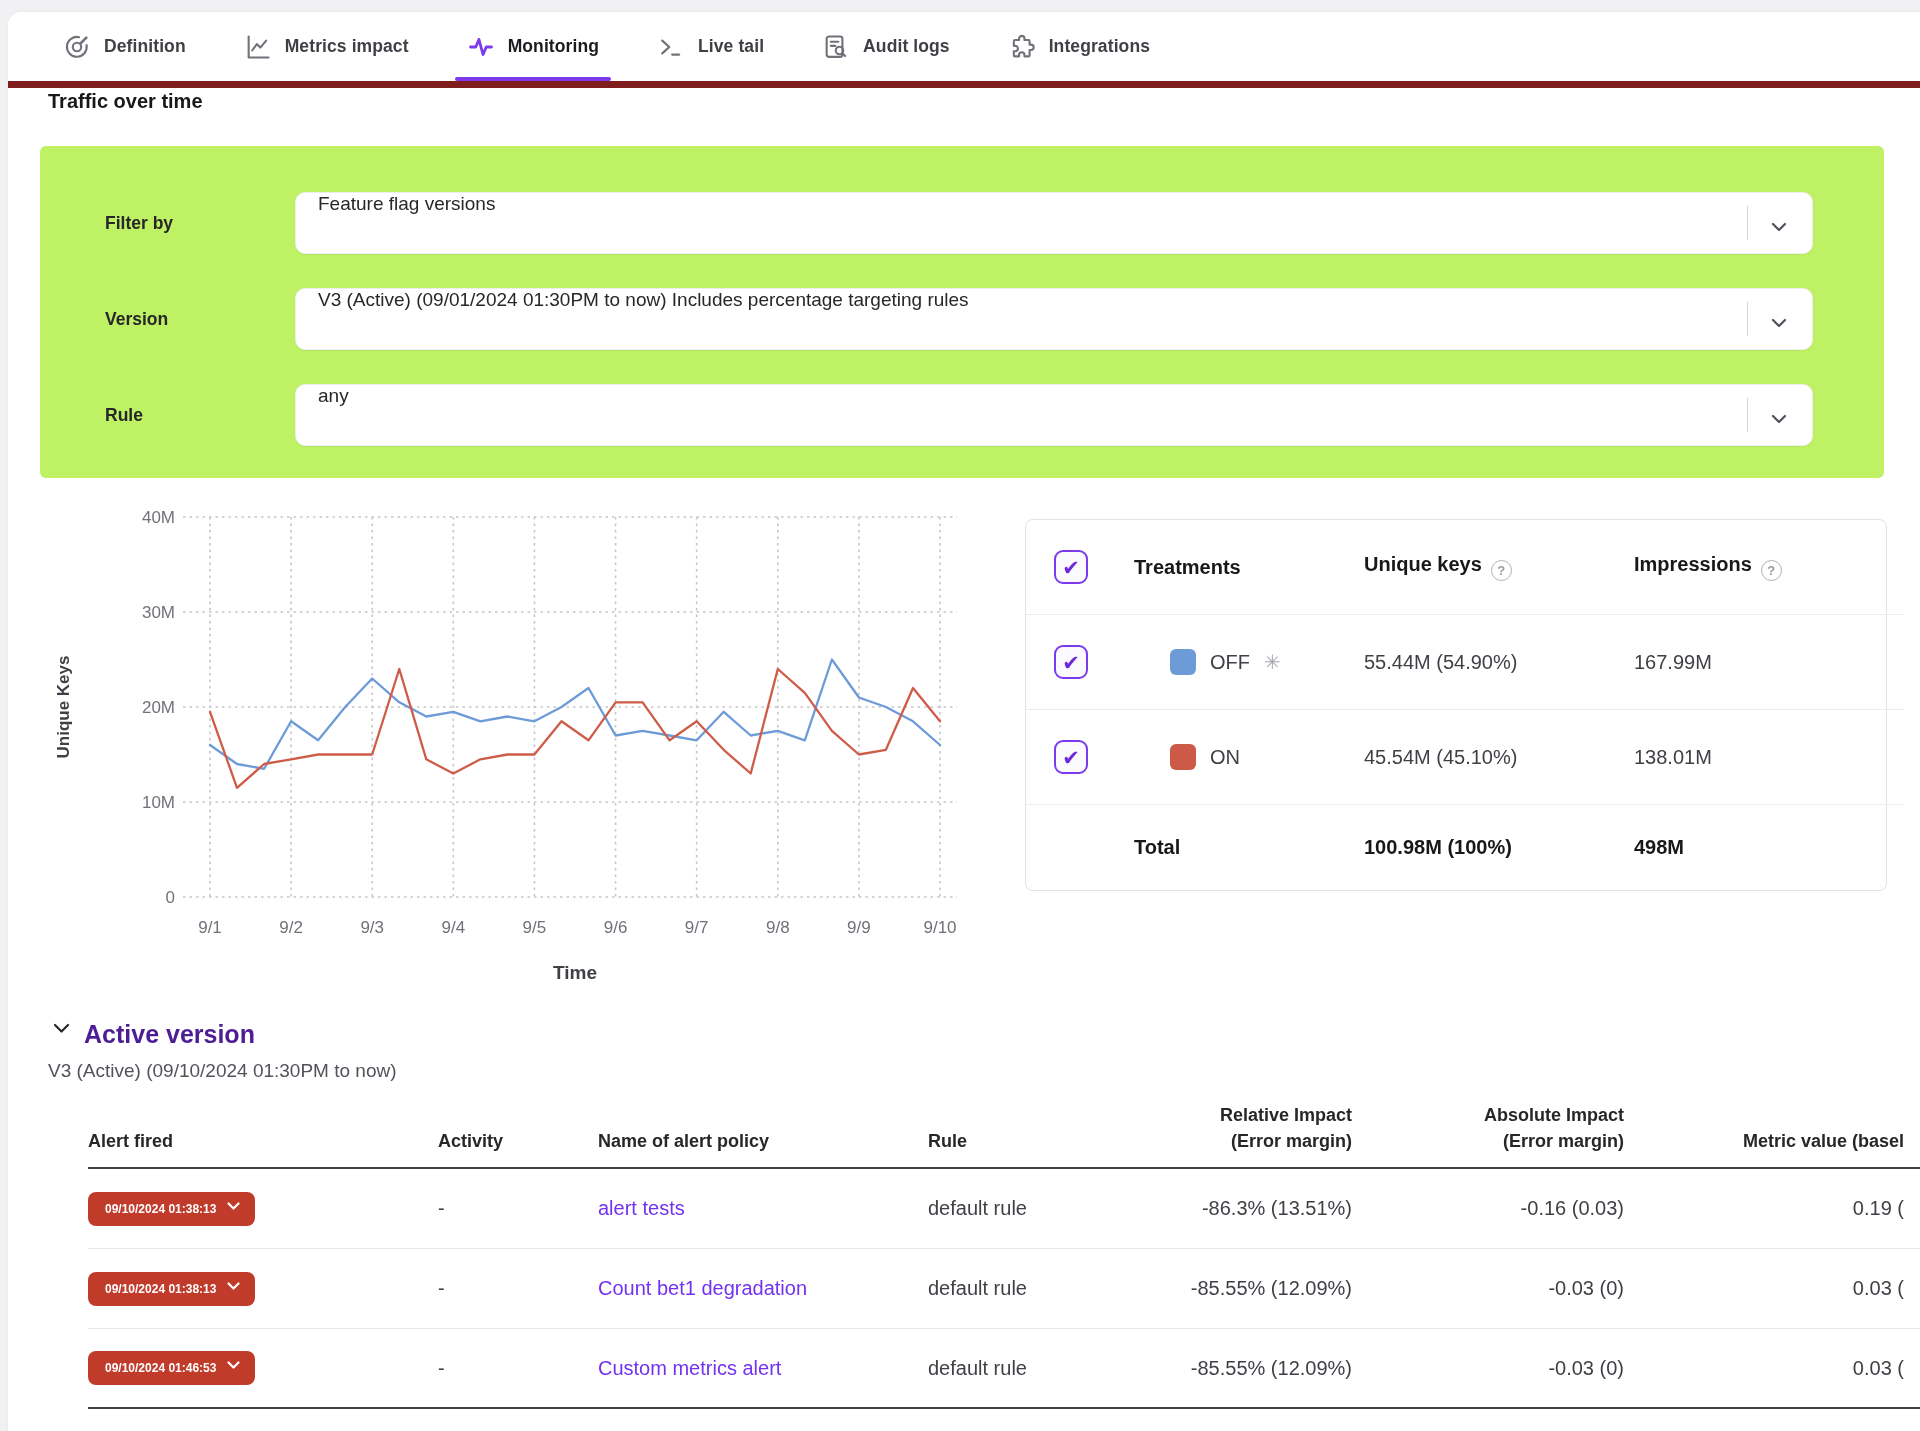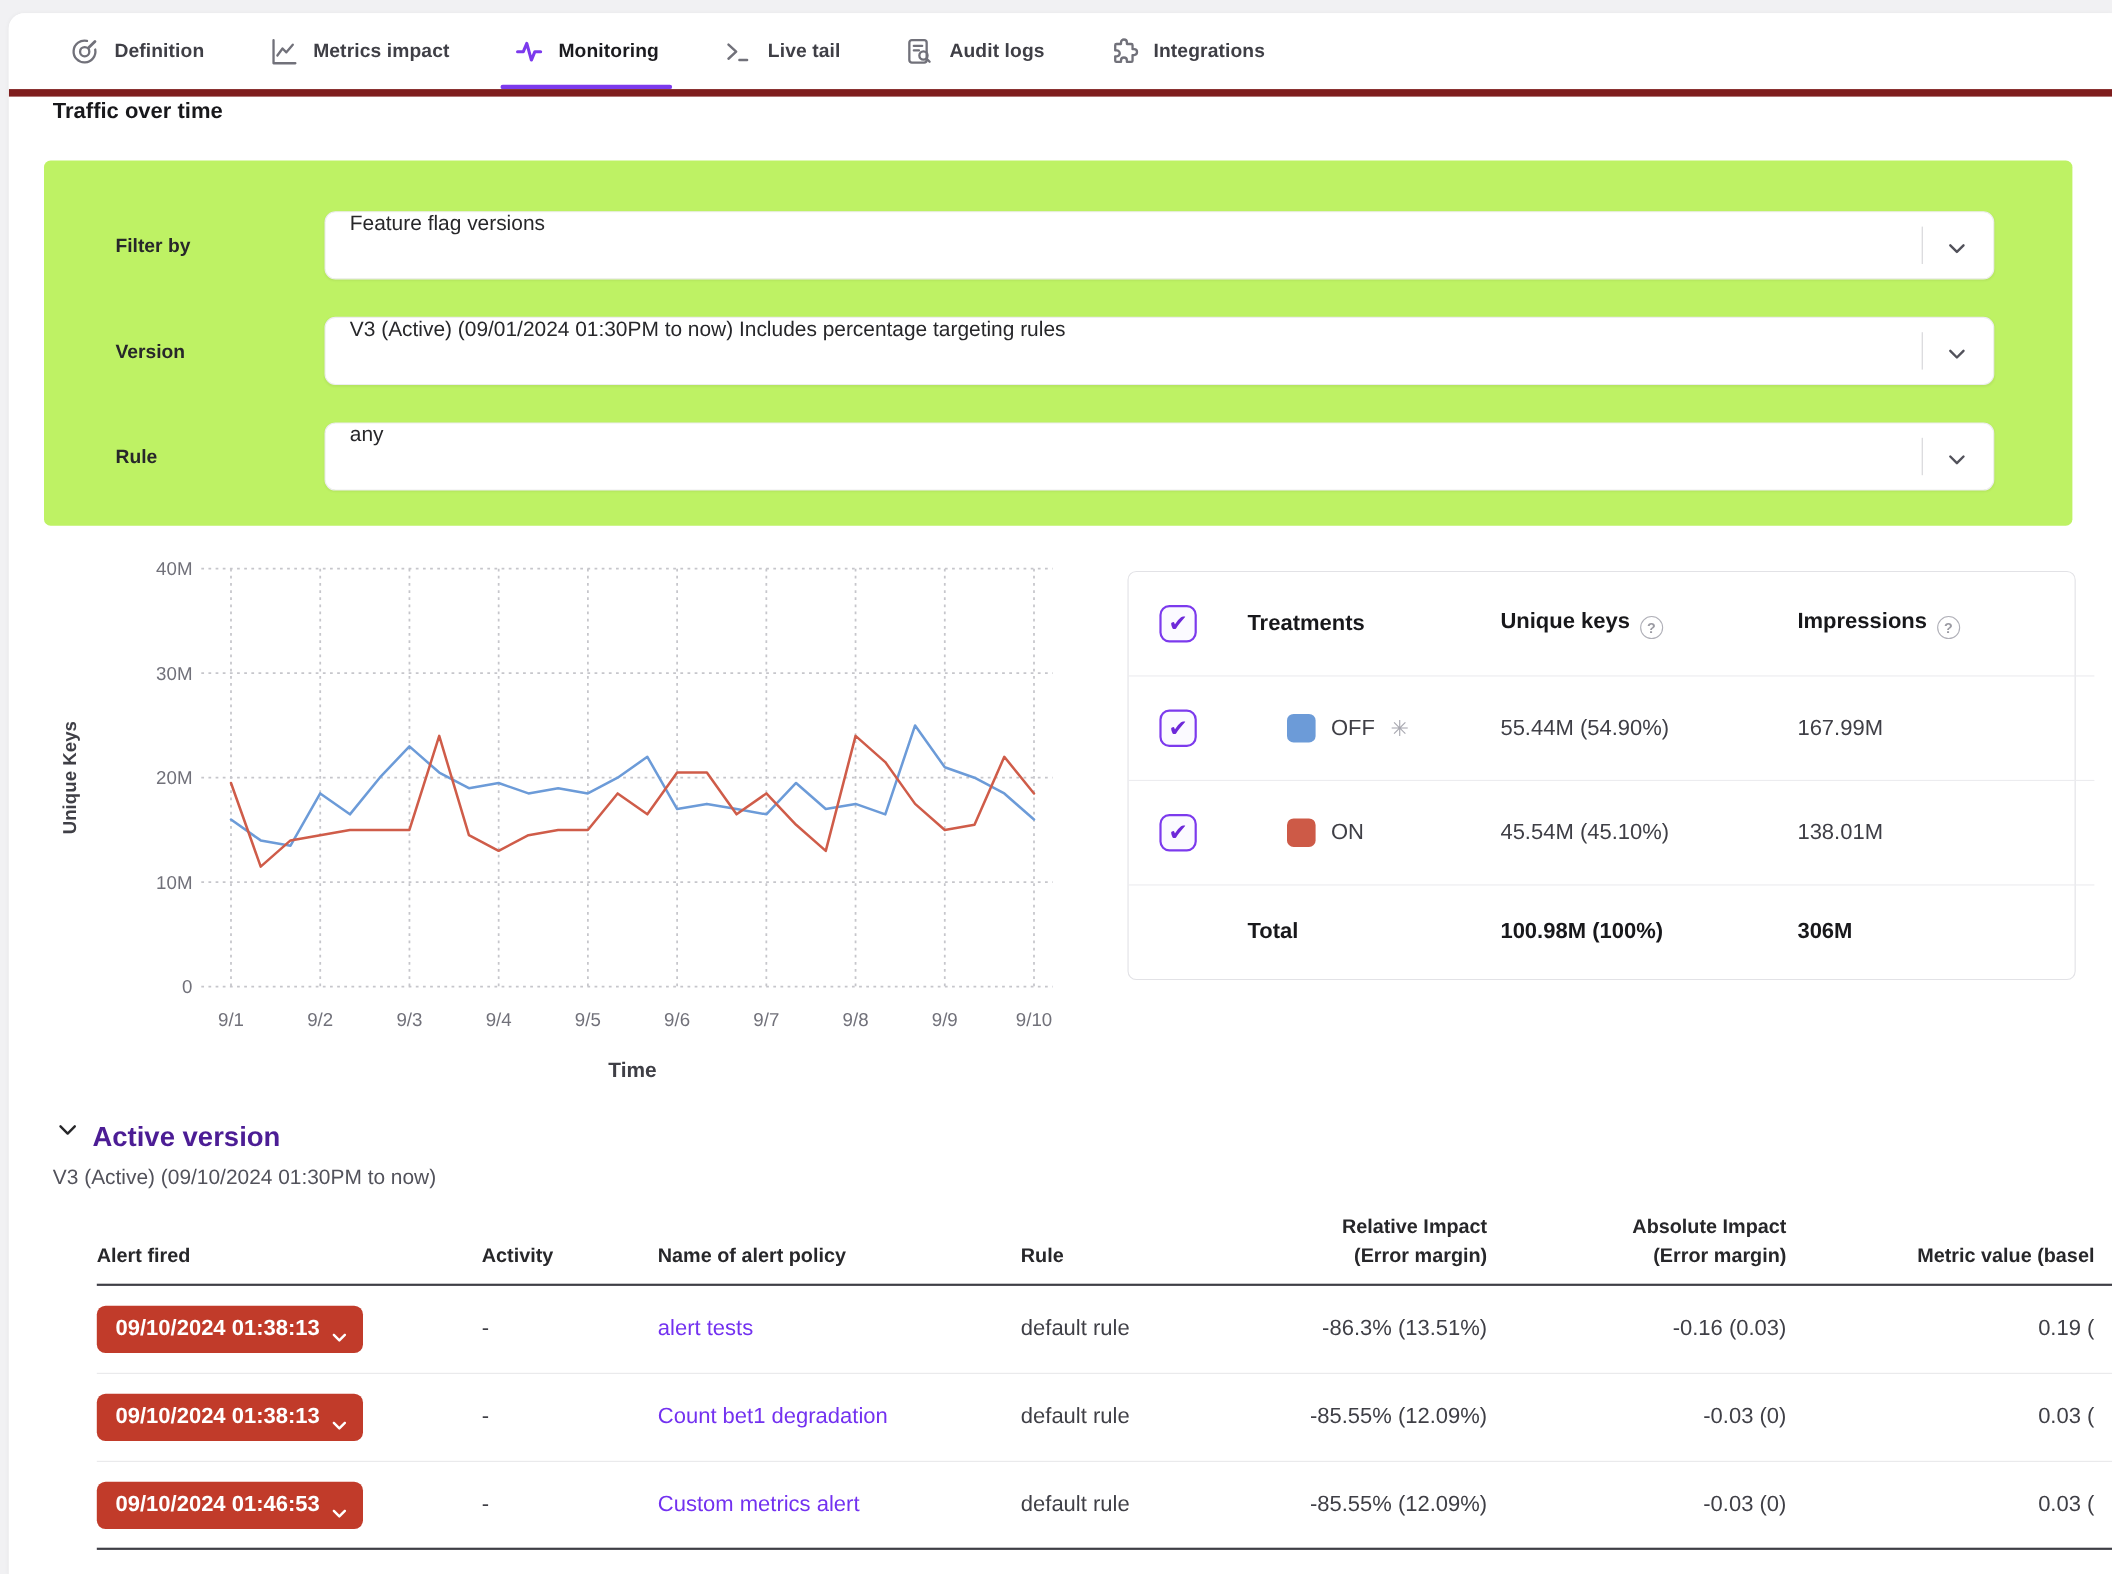--- a/index.html
+++ b/index.html
@@ -85,22 +85,22 @@
   .alerts { position:absolute; left:80px; right:0; top:1090px; }
   .a-grid { display:grid; grid-template-columns:350px 160px 330px 232px 192px 272px minmax(180px,1fr); }
   .a-headrow { align-items:end; padding-bottom:13px; border-bottom:2px solid #3f3f46; }
   .a-h { font-size:18px; font-weight:700; color:#27272a; line-height:1.45; white-space:pre-line; }
   .a-right { text-align:right; }
   .a-metric { padding-right:16px; }
   .a-row { height:80px; align-items:center; border-bottom:1px solid #e8e8ea; }
   .a-row.last { border-bottom:2px solid #3f3f46; }
   .a-cell { font-size:20px; color:#3f3f46; }
   .alert-badge {
-    display:inline-flex; align-items:flex-end; gap:11px;
-    background:#c13b2a; color:#fff; font-size:20px; font-weight:700;
+    display:inline-flex; align-items:flex-start; gap:11px;
+    background:#c13b2a; color:#fff; font-size:12px; font-weight:700;
     padding:10px 15px 10px 17px; border-radius:8px; cursor:pointer; white-space:nowrap;
   }
   .policy-link { font-size:20px; color:#7331f0; cursor:pointer; text-decoration:none; }
 </style>
 </head>
 <body>
 
 <div class="card">
 
   <div class="tabbar">
@@ -273,21 +273,21 @@
         <span class="swatch" style="background: rgb(205, 90, 71);"></span>
         <span>ON</span>
       </div>
       <div class="t-col-right t-uk t-val">45.54M (45.10%)</div>
       <div class="t-col-right t-imp t-val">138.01M</div>
     </div>
     <div class="t-row">
       <div></div>
       <div class="t-head">Total</div>
       <div class="t-col-right t-uk t-val bold">100.98M (100%)</div>
-      <div class="t-col-right t-imp t-val bold">306M</div>
+      <div class="t-col-right t-imp t-val bold">498M</div>
     </div>
   </div>
 
   <div class="av-header">
     <span>
       <svg width="17" height="11" viewBox="0 0 17 11" fill="none" stroke="#27272a" stroke-width="2.2" stroke-linecap="round" stroke-linejoin="round">
           <path d="M2 2 L8.5 8.5 L15 2"></path>
         </svg>
     </span>
     <span class="av-title">Active version</span>

